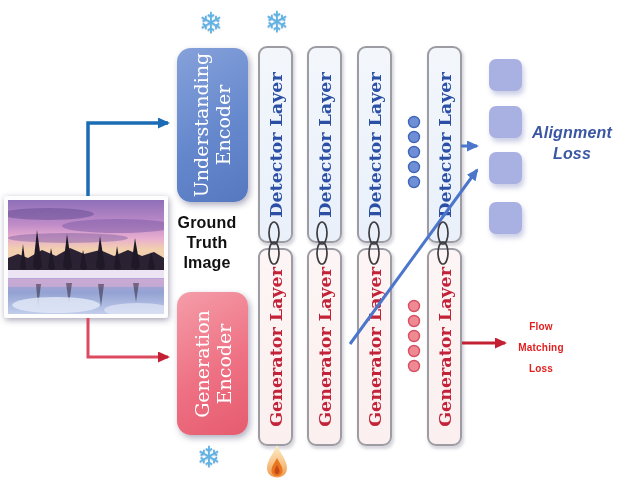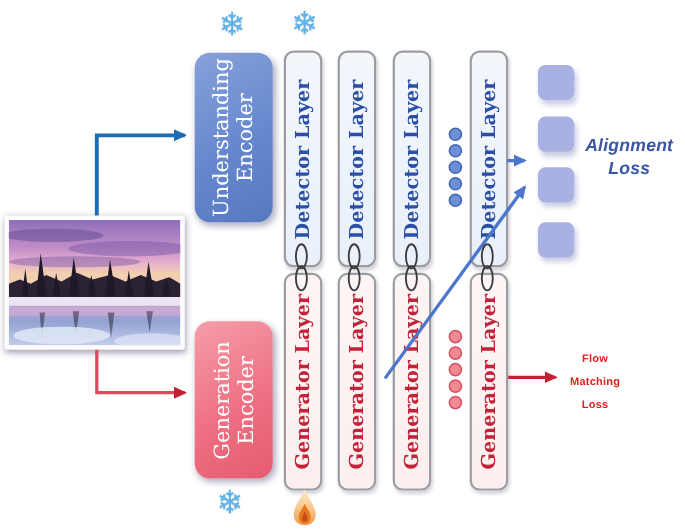--- a/index.html
+++ b/index.html
@@ -113,20 +113,23 @@
         <polygon points="28,84 33,84 30,108"></polygon>
         <polygon points="58,83 64,83 61,104"></polygon>
         <polygon points="90,84 96,84 93,107"></polygon>
         <polygon points="125,83 131,83 128,102"></polygon>
       </g>
       <ellipse cx="48" cy="105" rx="44" ry="8" fill="#dfe6f6" opacity=".85"></ellipse>
       <ellipse cx="130" cy="110" rx="34" ry="7" fill="#dfe6f6" opacity=".7"></ellipse>
     </svg>
   </div>
 
+  <div id="gt-label" class="comic">Ground
+Truth
+Image</div>
 
   <div id="enc-und" class="encoder">
     <span class="vtext">Understanding
 Encoder</span>
   </div>
   <div id="enc-gen" class="encoder">
     <span class="vtext">Generation
 Encoder</span>
   </div>
 

